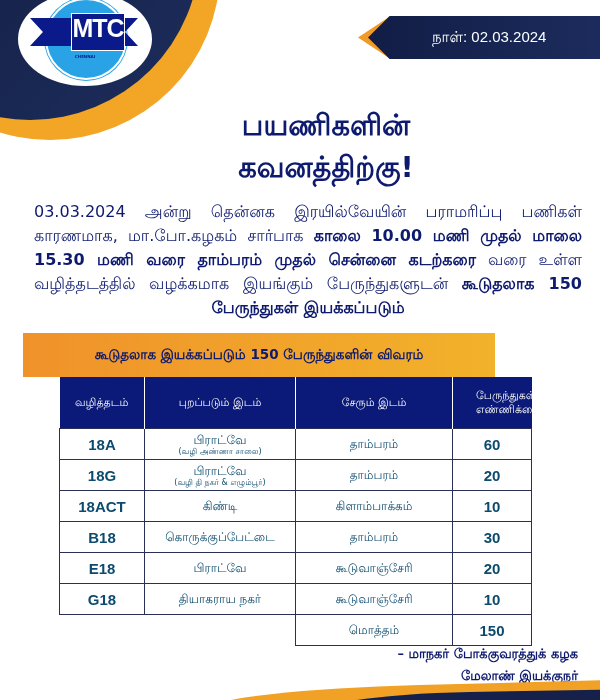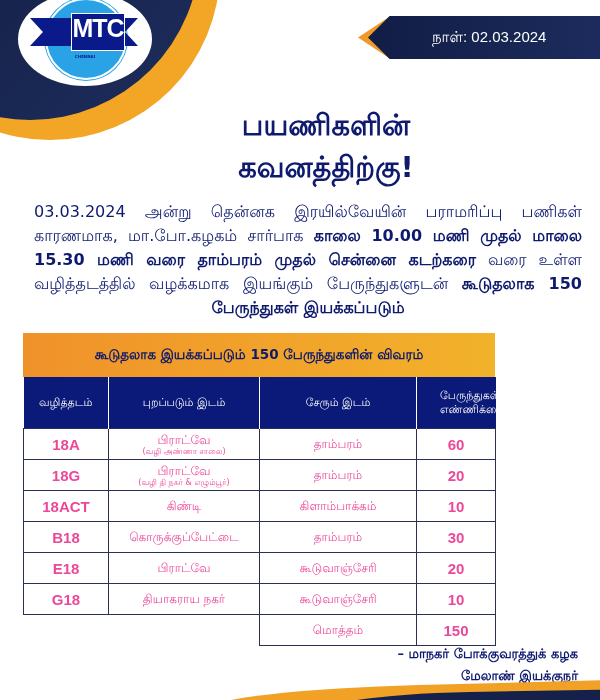--- a/index.html
+++ b/index.html
@@ -76,29 +76,29 @@
   }
   .para b { font-weight:bold; }
   
   .table-wrap { position:absolute; left:23px; top:333px; width:472px; }
   .title-bar {
     width:472px; height:44px;
     background:linear-gradient(90deg,#f0922a,#f2b22a);
     display:flex; align-items:center; justify-content:center;
     font-weight:bold; font-size:13.5px; color:#0d1a6e;
   }
-  table { border-collapse:collapse; width:472px; table-layout:fixed; }
+  table { border-collapse:collapse; width:472px; table-layout:fixed;margin-left:36px; }
   th {
     background:#0b1a78; color:#ffffff; font-weight:normal;
     font-size:11px; height:51px; border-right:1px solid #ffffff;
     padding:0 2px; line-height:14px;
   }
   th:last-child { border-right:none;padding-left:23px; }
   td {
-    border:1px solid #2a2f55; text-align:center; color:#ec4899;
+    border:1px solid #2a2f55; text-align:center; color:#0c4a6e;
     height:30px; padding:0; font-size:12px;
   }
   td.route, td.count { font-weight:bold; font-size:15px; font-family:"Liberation Sans", sans-serif; }
   td .via { display:block; font-size:8px; line-height:9px; }
   td .from-main { display:block; font-size:12px; line-height:14px; }
   tr.total td.blank { border:none; }
   
   .signature {
     position:absolute; right:22px; top:643px; text-align:right;
     font-weight:bold; font-size:13px; line-height:22px; color:#0d1a6e;

